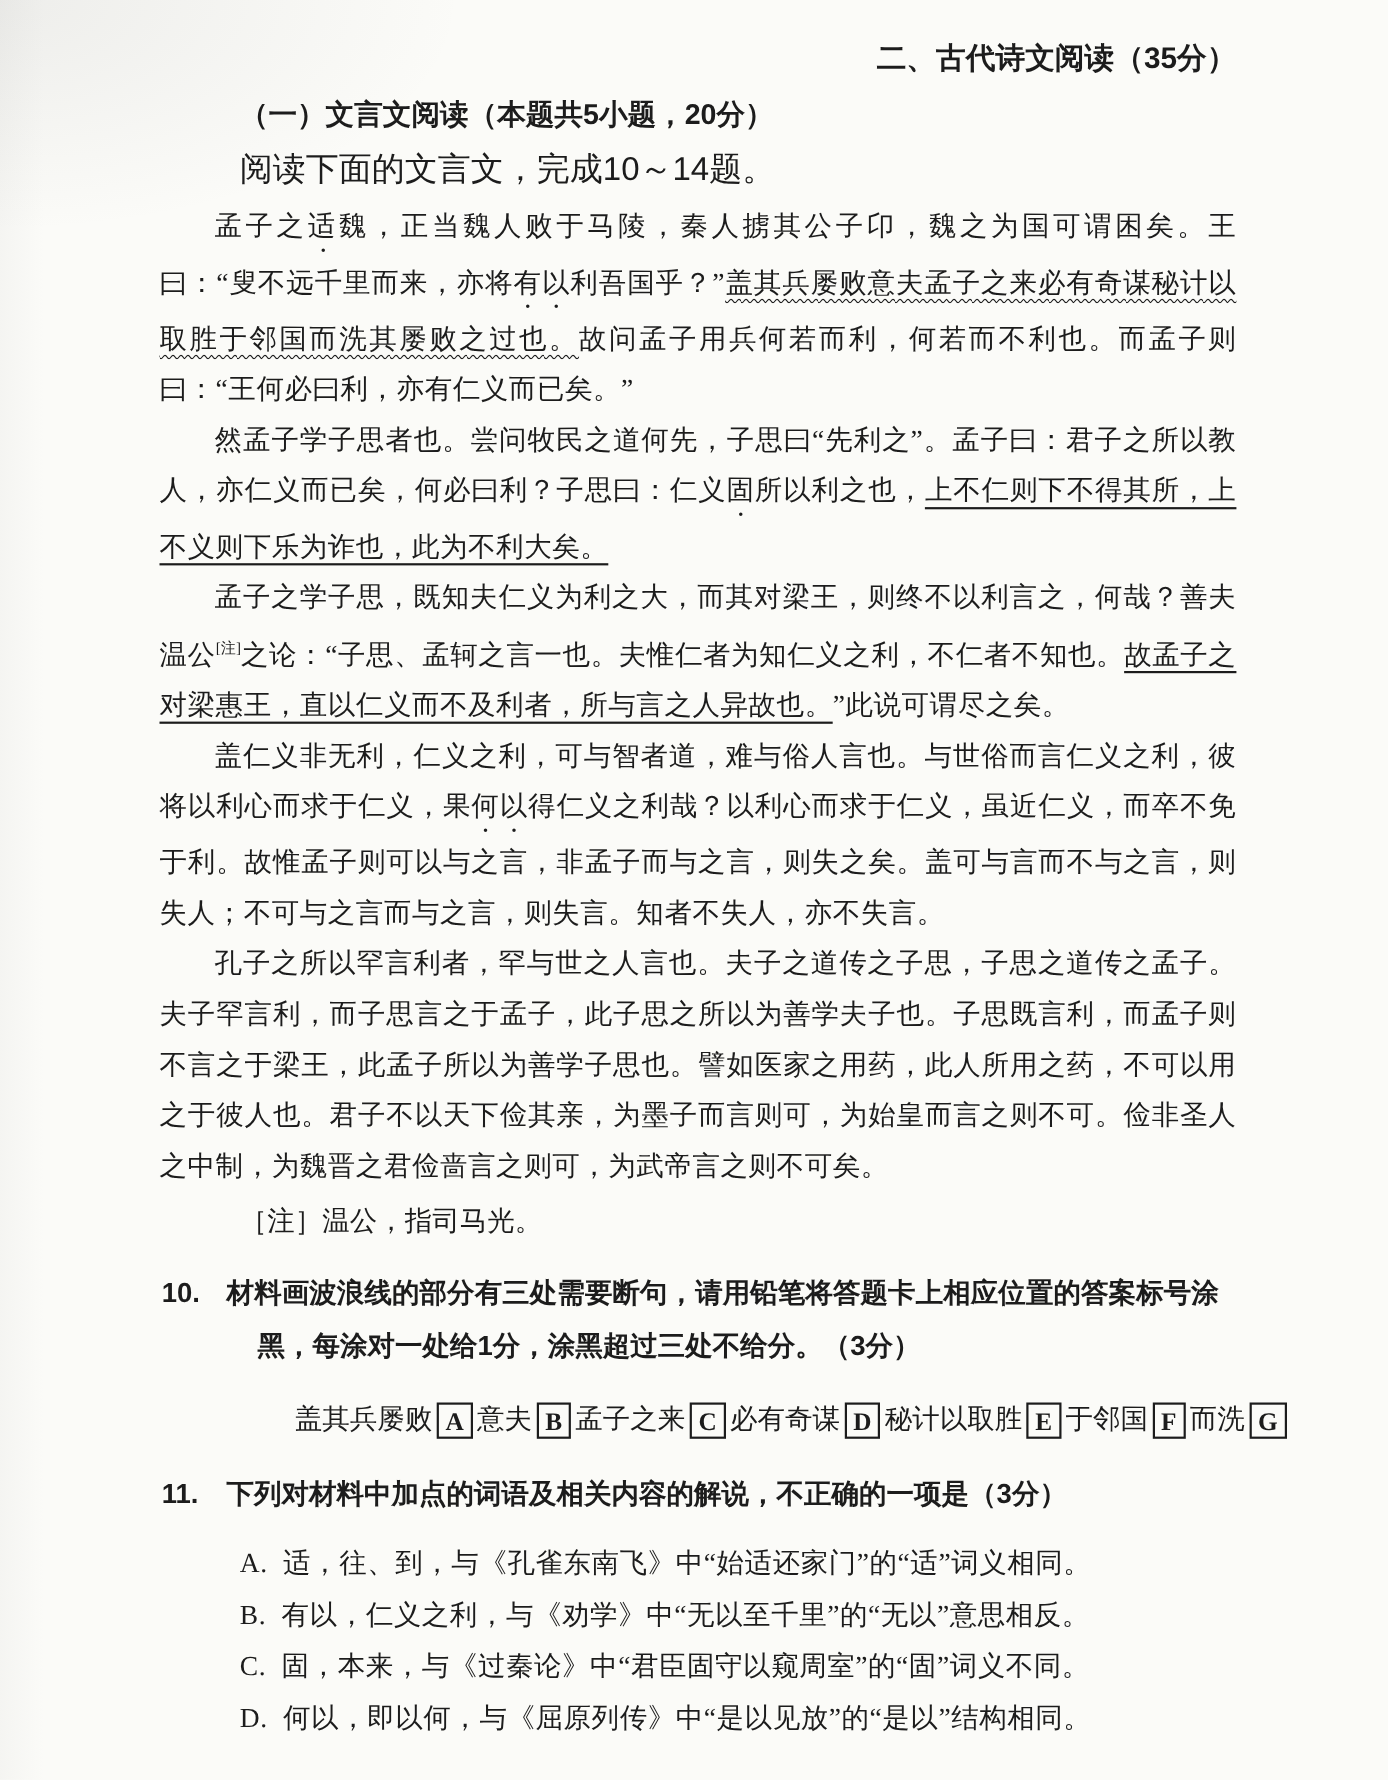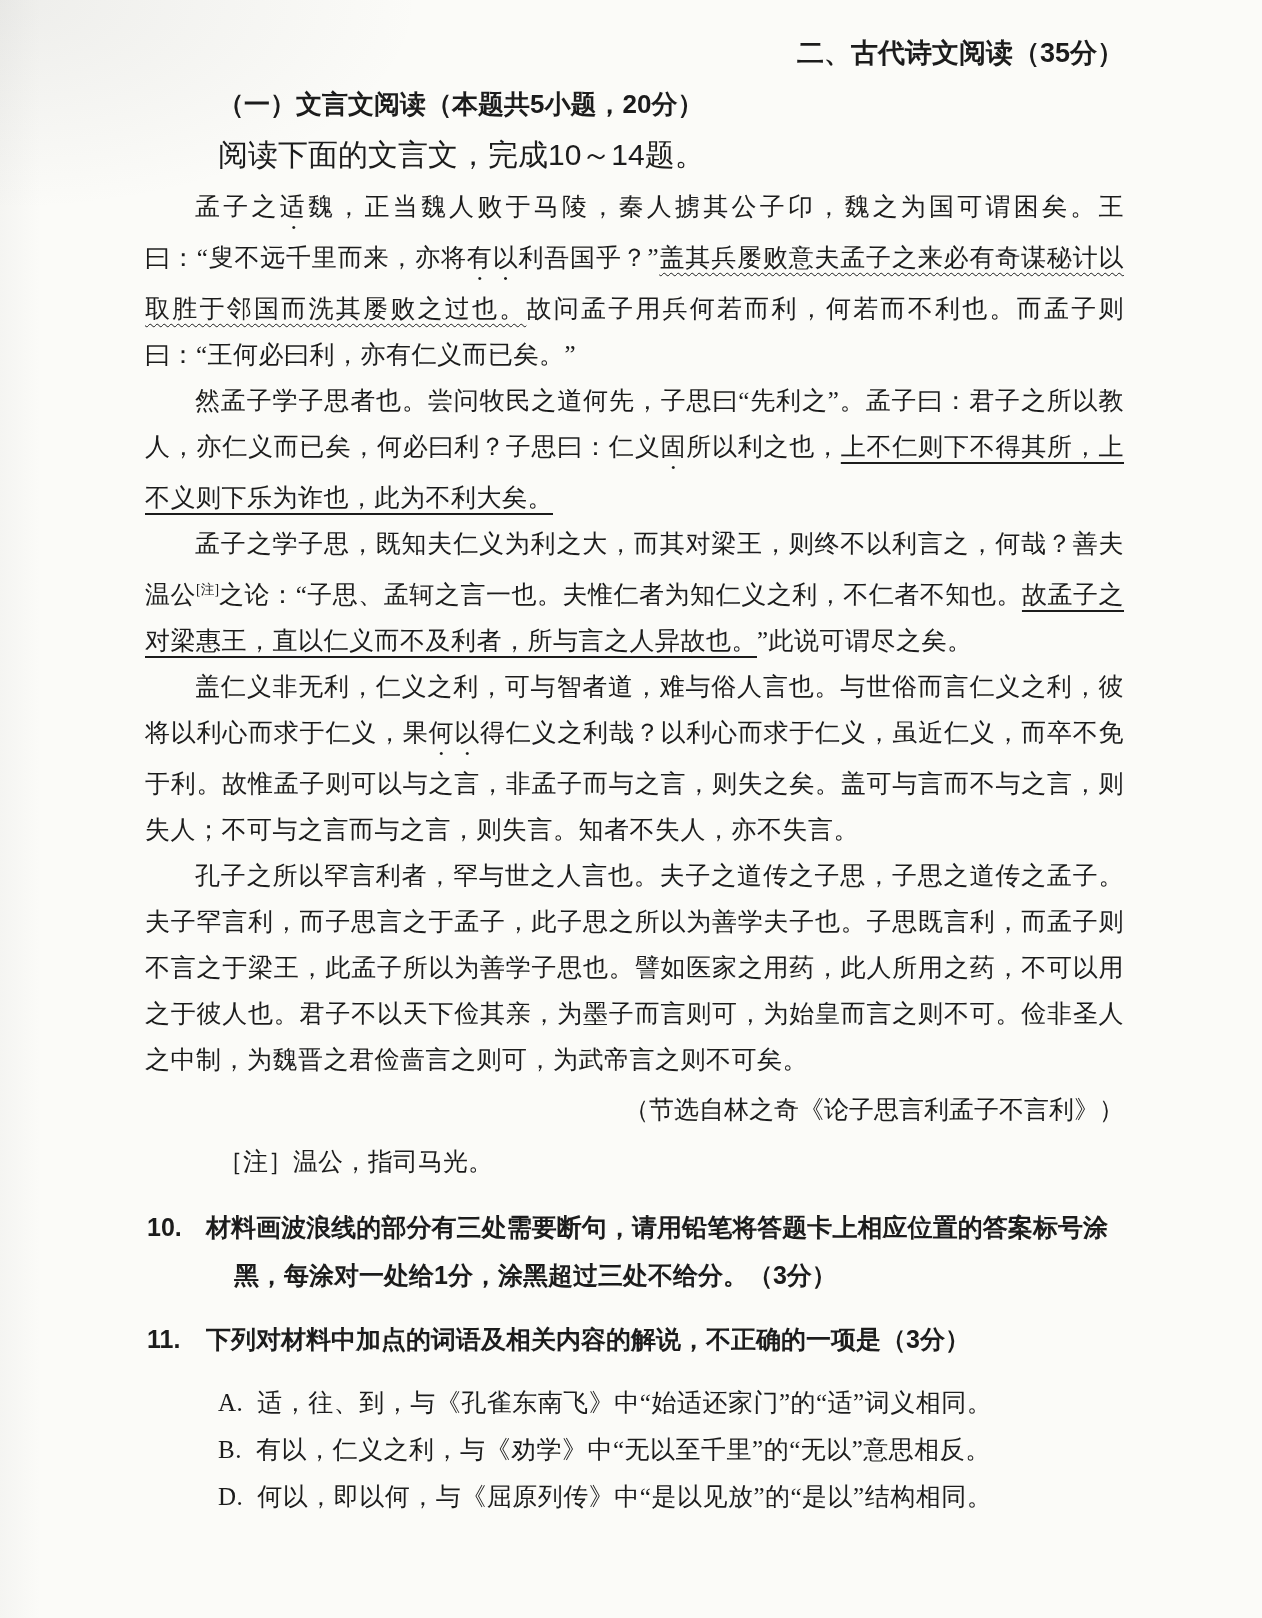--- a/index.html
+++ b/index.html
@@ -119,36 +119,39 @@
   <div class="h1">二、古代诗文阅读（35分）</div>
   <div class="h2">（一）文言文阅读（本题共5小题，20分）</div>
   <div class="instruction">阅读下面的文言文，完成10～14题。</div>
 
   <div class="passage">
     <p class="para"><span>孟子之</span><span class="dot">适</span><span>魏，正当魏人败于马陵，秦人掳其公子卬，魏之为国可谓困矣。王曰：“叟不远千里而来，亦将</span><span class="dot">有以</span><span>利吾国乎？”</span><span class="wavy">盖其兵屡败意夫孟子之来必有奇谋秘计以取胜于邻国而洗其屡败之过也。</span><span>故问孟子用兵何若而利，何若而不利也。而孟子则曰：“王何必曰利，亦有仁义而已矣。”</span></p>
     <p class="para"><span>然孟子学子思者也。尝问牧民之道何先，子思曰“先利之”。孟子曰：君子之所以教人，亦仁义而已矣，何必曰利？子思曰：仁义</span><span class="dot">固</span><span>所以利之也，</span><span class="uline">上不仁则下不得其所，上不义则下乐为诈也，此为不利大矣。</span></p>
     <p class="para"><span>孟子之学子思，既知夫仁义为利之大，而其对梁王，则终不以利言之，何哉？善夫温公</span><span class="sup">[注]</span><span>之论：“子思、孟轲之言一也。夫惟仁者为知仁义之利，不仁者不知也。</span><span class="uline">故孟子之对梁惠王，直以仁义而不及利者，所与言之人异故也。</span><span>”此说可谓尽之矣。</span></p>
     <p class="para"><span>盖仁义非无利，仁义之利，可与智者道，难与俗人言也。与世俗而言仁义之利，彼将以利心而求于仁义，果</span><span class="dot">何以</span><span>得仁义之利哉？以利心而求于仁义，虽近仁义，而卒不免于利。故惟孟子则可以与之言，非孟子而与之言，则失之矣。盖可与言而不与之言，则失人；不可与之言而与之言，则失言。知者不失人，亦不失言。</span></p>
     <p class="para"><span>孔子之所以罕言利者，罕与世之人言也。夫子之道传之子思，子思之道传之孟子。夫子罕言利，而子思言之于孟子，此子思之所以为善学夫子也。子思既言利，而孟子则不言之于梁王，此孟子所以为善学子思也。譬如医家之用药，此人所用之药，不可以用之于彼人也。君子不以天下俭其亲，为墨子而言则可，为始皇而言之则不可。俭非圣人之中制，为魏晋之君俭啬言之则可，为武帝言之则不可矣。</span></p>
-    <p class="source">（节选自林之奇《论子思言利孟子不言利》）</p>
     <p class="note">［注］温公，指司马光。</p>
   </div>
 
   <div class="question">
     <span class="qnum">10.</span>
     <p class="q-prompt">材料画波浪线的部分有三处需要断句，请用铅笔将答题卡上相应位置的答案标号涂黑，每涂对一处给1分，涂黑超过三处不给分。（3分）</p>
+    <p class="q-sentence line1"><span>盖其兵屡败</span><span class="boxed">A</span><span>意夫</span><span class="boxed">B</span><span>孟子之来</span><span class="boxed">C</span><span>必有奇谋</span><span class="boxed">D</span><span>秘计以取胜</span><span class="boxed">E</span><span>于邻国</span><span class="boxed">F</span><span>而洗</span><span class="boxed">G</span></p>
   </div>
 
   <div class="question">
     <span class="qnum">11.</span>
     <p class="q-prompt">下列对材料中加点的词语及相关内容的解说，不正确的一项是（3分）</p>
     <div class="option">
       <span class="opt-label">A.</span><span class="opt-text">适，往、到，与《孔雀东南飞》中“始适还家门”的“适”词义相同。</span>
     </div>
     <div class="option">
       <span class="opt-label">B.</span><span class="opt-text">有以，仁义之利，与《劝学》中“无以至千里”的“无以”意思相反。</span>
     </div>
     <div class="option">
+      <span class="opt-label">C.</span><span class="opt-text">固，本来，与《过秦论》中“君臣固守以窥周室”的“固”词义不同。</span>
+    </div>
+    <div class="option">
       <span class="opt-label">D.</span><span class="opt-text">何以，即以何，与《屈原列传》中“是以见放”的“是以”结构相同。</span>
     </div>
   </div>
 
 </div>
 
 </body></html>

